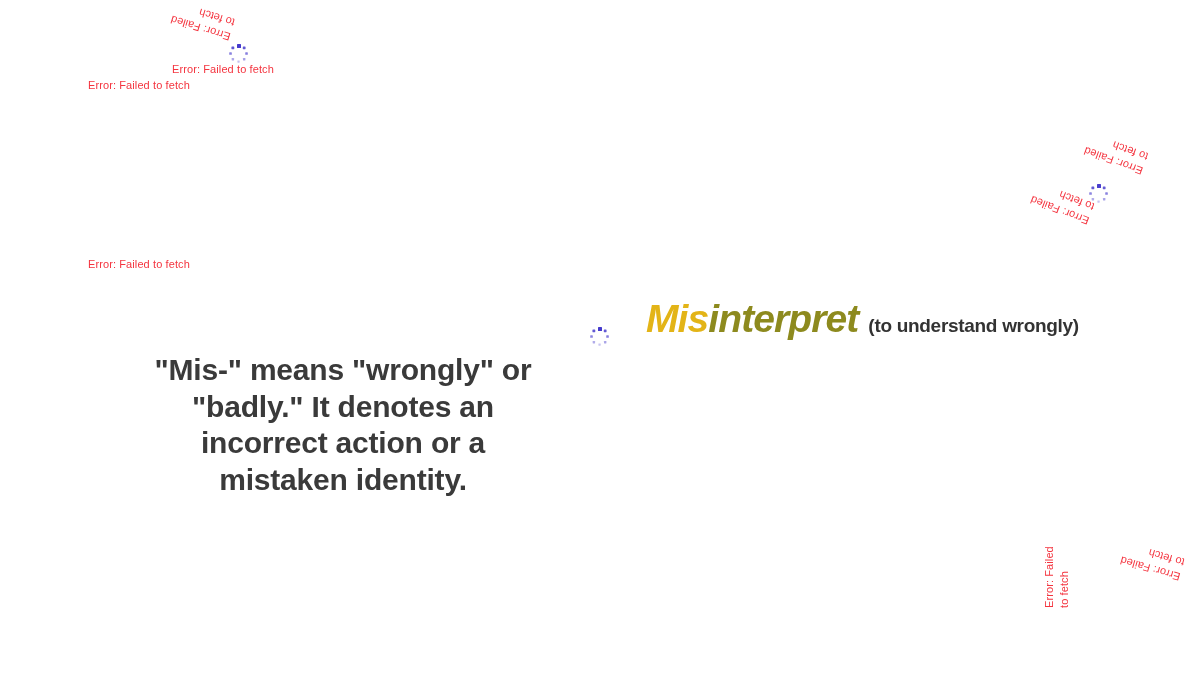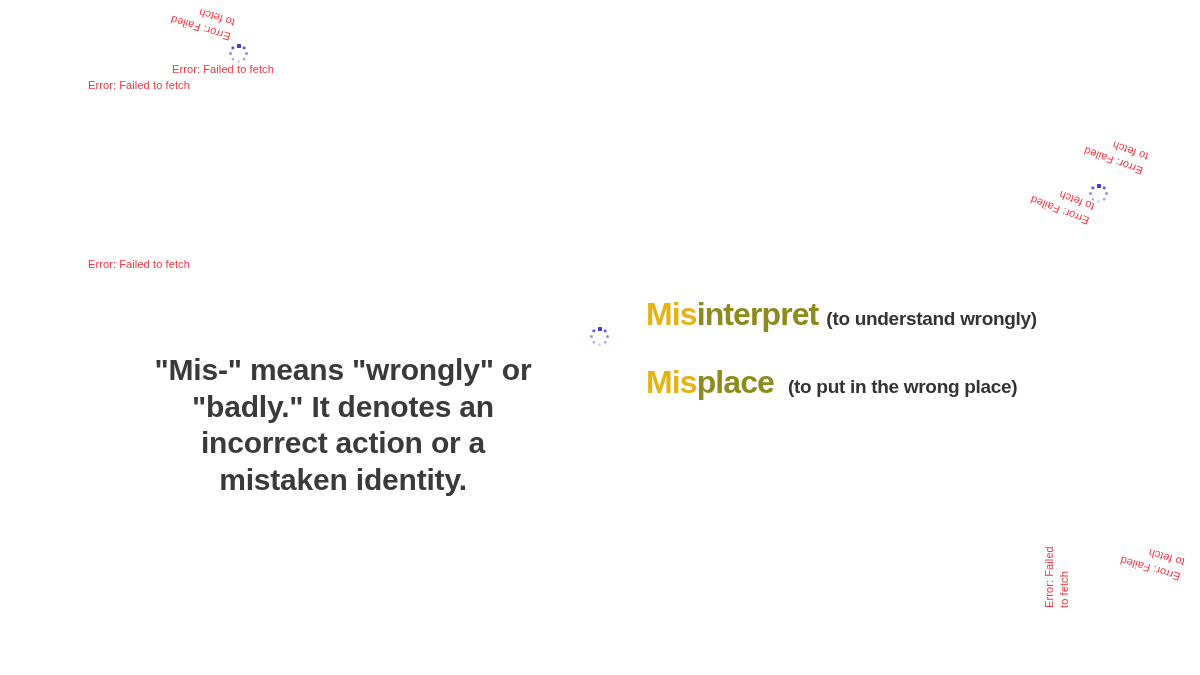--- a/index.html
+++ b/index.html
@@ -73,22 +73,23 @@
     width: 520px;
   }
   .example {
     margin: 0 0 30px 0;
     font-family: "Liberation Sans", sans-serif;
     font-weight: 700;
     line-height: 1.18;
     color: #333333;
   }
   .example .headword {
-    font-size: 32px;
+    font-size: 39px;
     letter-spacing: -0.9px;
+    font-style: italic;
   }
   .example .prefix {
     color: #e3b417;
   }
   .example .stem {
     color: #8d8a1e;
   }
   .example .gloss {
     font-size: 19px;
     color: #333333;
@@ -151,19 +152,14 @@
 <div id="definition-block">"Mis-" means "wrongly" or "badly." It denotes an incorrect action or a mistaken identity.</div>
 
 <div id="examples">
 
   <div class="example">
     <span class="headword">
       <span class="prefix">Mis</span><span class="stem">interpret</span>
     </span><span class="gloss">(to understand wrongly)</span>
   </div>
 
-  <div class="example spaced">
-    <span class="headword">
-      <span class="prefix">Mis</span><span class="stem">place</span>
-    </span><span class="gloss">(to put in the wrong place)</span>
-  </div>
 
 </div>
 
 </body></html>

